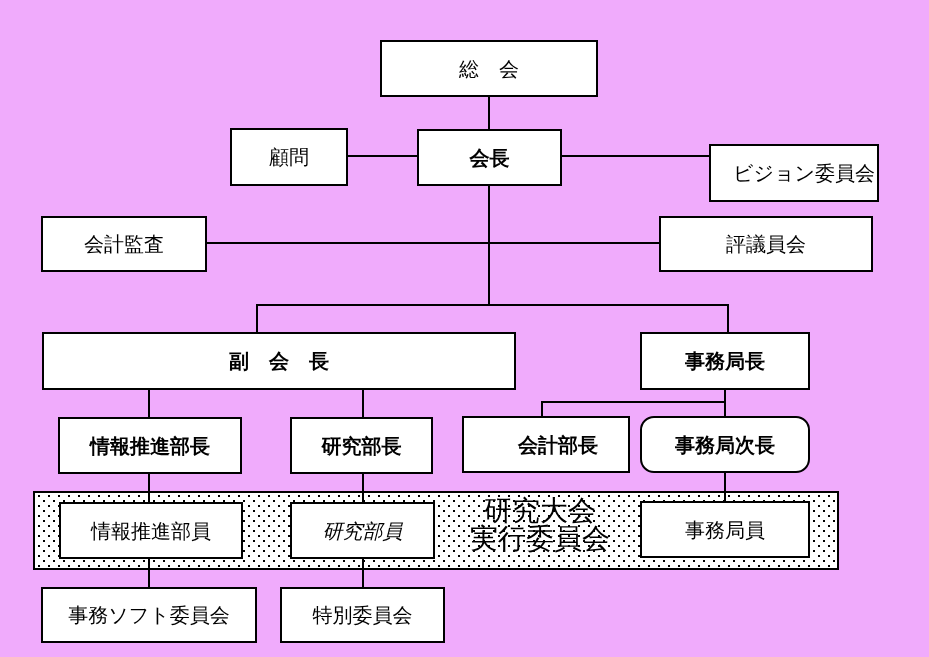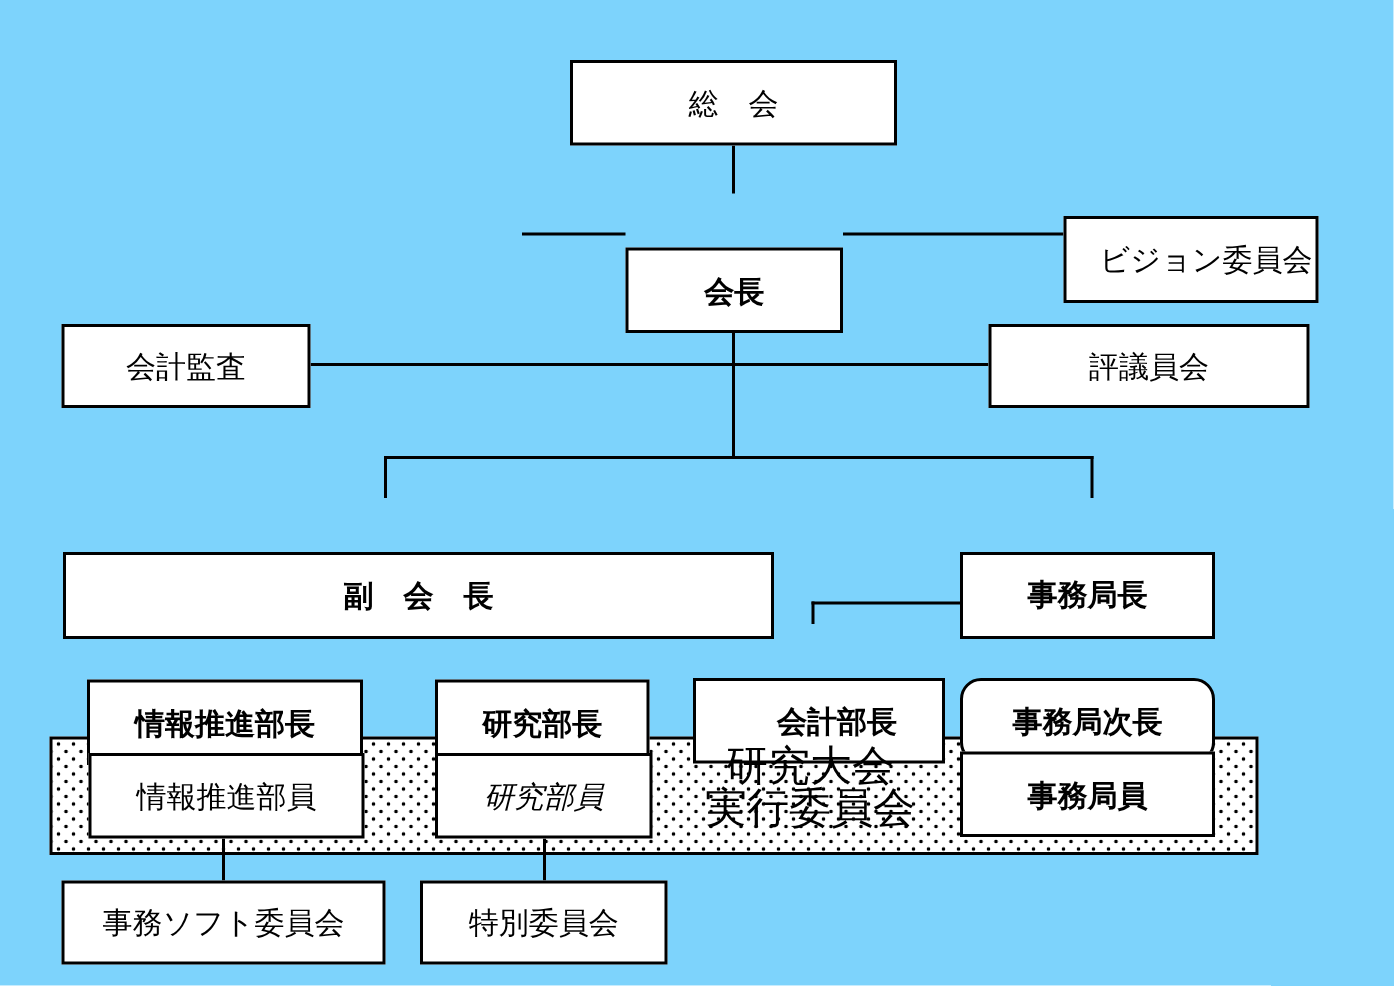--- a/index.html
+++ b/index.html
@@ -4,21 +4,21 @@
 <style>
   html, body {
     margin: 0;
     padding: 0;
     background: #ffffff;
   }
   #stage {
     position: relative;
     width: 929px;
     height: 657px;
-    background: #7dd3fc;
+    background: #f0abfc;
     overflow: hidden;
     font-family: "DejaVu Serif", serif;
     color: #000000;
   }
   .box {
     position: absolute;
     box-sizing: border-box;
     background: #ffffff;
     border: 2px solid #000000;
     display: flex;
@@ -26,21 +26,20 @@
     justify-content: center;
     font-size: 20px;
     line-height: 1;
     white-space: nowrap;
     z-index: 3;
   }
   .bold {
     font-family: "DejaVu Sans", sans-serif;
     font-weight: bold;
     font-size: 20px;
-    margin-top: 36px;
   }
   .vline, .hline {
     position: absolute;
     background: #000000;
     z-index: 2;
   }
   .vline { width: 2px; }
   .hline { height: 2px; }
   #dotted-band {
     position: absolute;
@@ -91,20 +90,21 @@
   <div class="hline" style="left:541px; top:401px; width:185px;"></div>
   <div class="vline" style="left:541px; top:401px; height:15px;"></div>
   <div class="vline" style="left:148px; top:474px; height:28px;"></div>
   <div class="vline" style="left:362px; top:474px; height:28px;"></div>
   <div class="vline" style="left:724px; top:473px; height:28px;"></div>
   <div class="vline" style="left:148px; top:559px; height:28px;"></div>
   <div class="vline" style="left:362px; top:559px; height:28px;"></div>
 
   <div class="box" style="left:380px; top:40px;  width:218px; height:57px;">総　会</div>
 
+  <div class="box" style="left:230px; top:128px; width:118px; height:58px;">顧問</div>
 
   <div class="box bold" style="left:417px; top:129px; width:145px; height:57px;">会長</div>
 
   <div class="box" style="left:709px; top:144px; width:170px; height:58px;padding-left:20px;">ビジョン委員会</div>
 
   <div class="box" style="left:41px;  top:216px; width:166px; height:56px;">会計監査</div>
 
   <div class="box" style="left:659px; top:216px; width:214px; height:56px;">評議員会</div>
 
   <div class="box bold" style="left:42px;  top:332px; width:474px; height:58px;">副　会　長</div>
@@ -116,21 +116,21 @@
   <div class="box bold" style="left:290px; top:417px; width:143px; height:57px;">研究部長</div>
 
   <div class="box bold" style="left:462px; top:416px; width:168px; height:57px;padding-left:24px;">会計部長</div>
 
   <div class="box bold" style="left:640px; top:416px; width:170px; height:57px;border-radius:14px;">事務局次長</div>
 
   <div class="box" style="left:59px;  top:502px; width:184px; height:57px;">情報推進部員</div>
 
   <div class="box" style="left:290px; top:502px; width:145px; height:57px;font-style:italic;">研究部員</div>
 
-  <div class="box" style="left:640px; top:501px; width:170px; height:57px;font-weight:bold;">事務局員</div>
+  <div class="box" style="left:640px; top:501px; width:170px; height:57px;">事務局員</div>
 
   <div id="band-label">
     <div>研究大会</div>
     <div>実行委員会</div>
   </div>
 
   <div class="box" style="left:41px;  top:587px; width:216px; height:56px;">事務ソフト委員会</div>
 
   <div class="box" style="left:280px; top:587px; width:165px; height:56px;">特別委員会</div>
 

